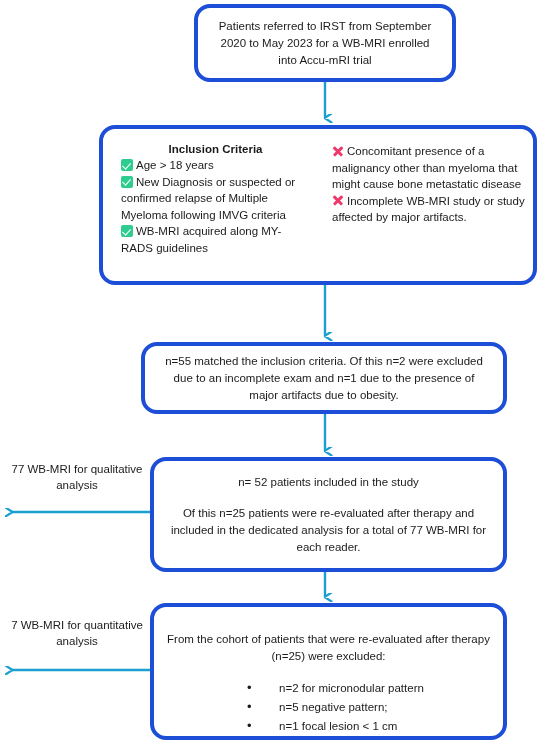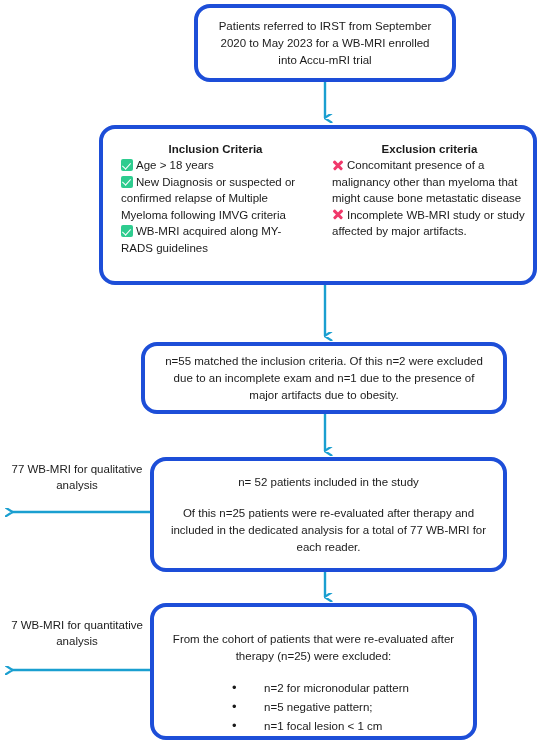--- a/index.html
+++ b/index.html
@@ -119,21 +119,21 @@
 
   
   #box-included {
     left: 150px; top: 457px; width: 357px; height: 115px;
     padding: 0 14px;
   }
   #box-included p + p { margin-top: 14px; }
 
   
   #box-excluded {
-    left: 150px; top: 603px; width: 327px; height: 137px;
+    left: 150px; top: 603px; width: 357px; height: 137px;
     padding: 6px 12px 0 12px;
     justify-content: flex-start;
   }
   #box-excluded .intro { margin-top: 18px; }
   .bullet-list {
     margin: 14px 0 0 0;
     padding: 0;
     list-style: none;
     align-self: center;
     text-align: left;
@@ -216,21 +216,20 @@
       <span class="criteria-item">
         <span class="mark check-icon"></span><span>New Diagnosis or suspected or confirmed relapse of Multiple Myeloma following IMVG criteria</span>
       </span>
 
       <span class="criteria-item">
         <span class="mark check-icon"></span><span>WB-MRI acquired along MY-RADS guidelines</span>
       </span>
     </div>
 
     <div class="criteria-col right">
-      <div class="criteria-title">Exclusion criteria</div>
 
 
       <span class="criteria-item">
         <span class="mark x-icon"></span><span>Concomitant presence of a malignancy other than myeloma that might cause bone metastatic disease</span>
       </span>
 
       <span class="criteria-item">
         <span class="mark x-icon"></span><span>Incomplete WB-MRI study or study affected by major artifacts.</span>
       </span>
     </div>

